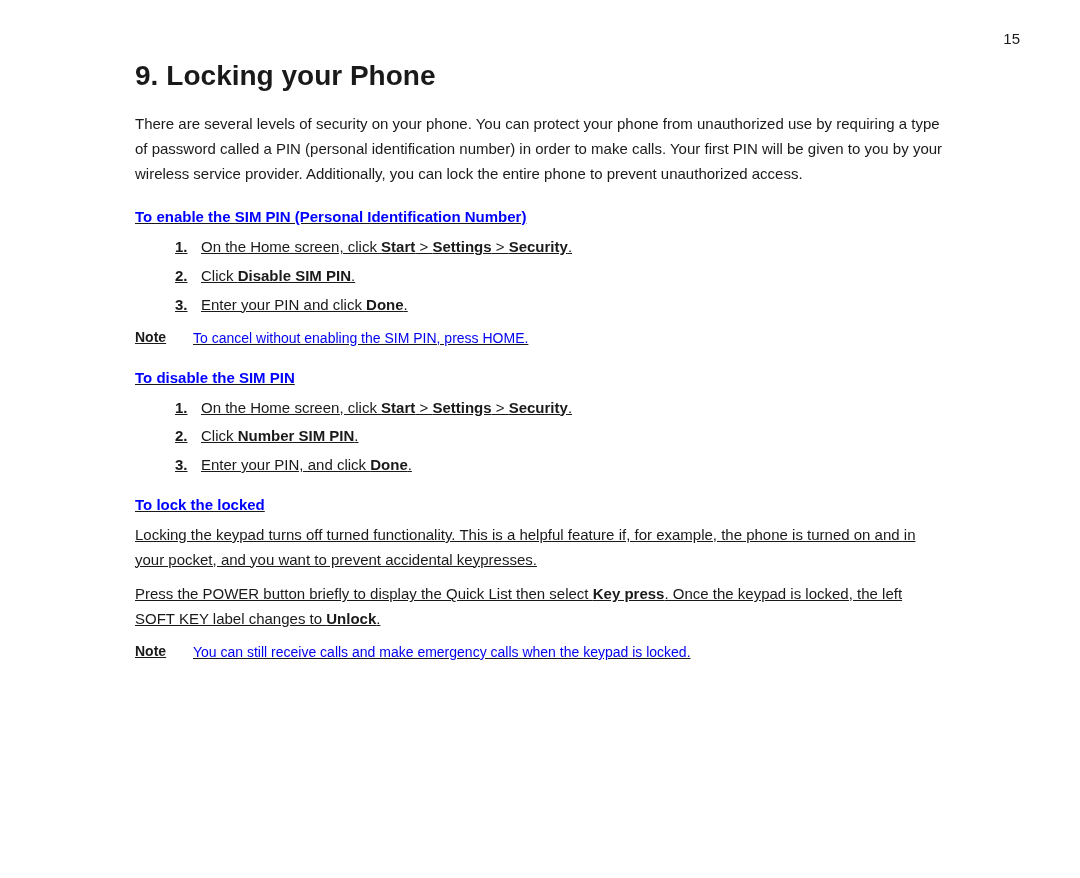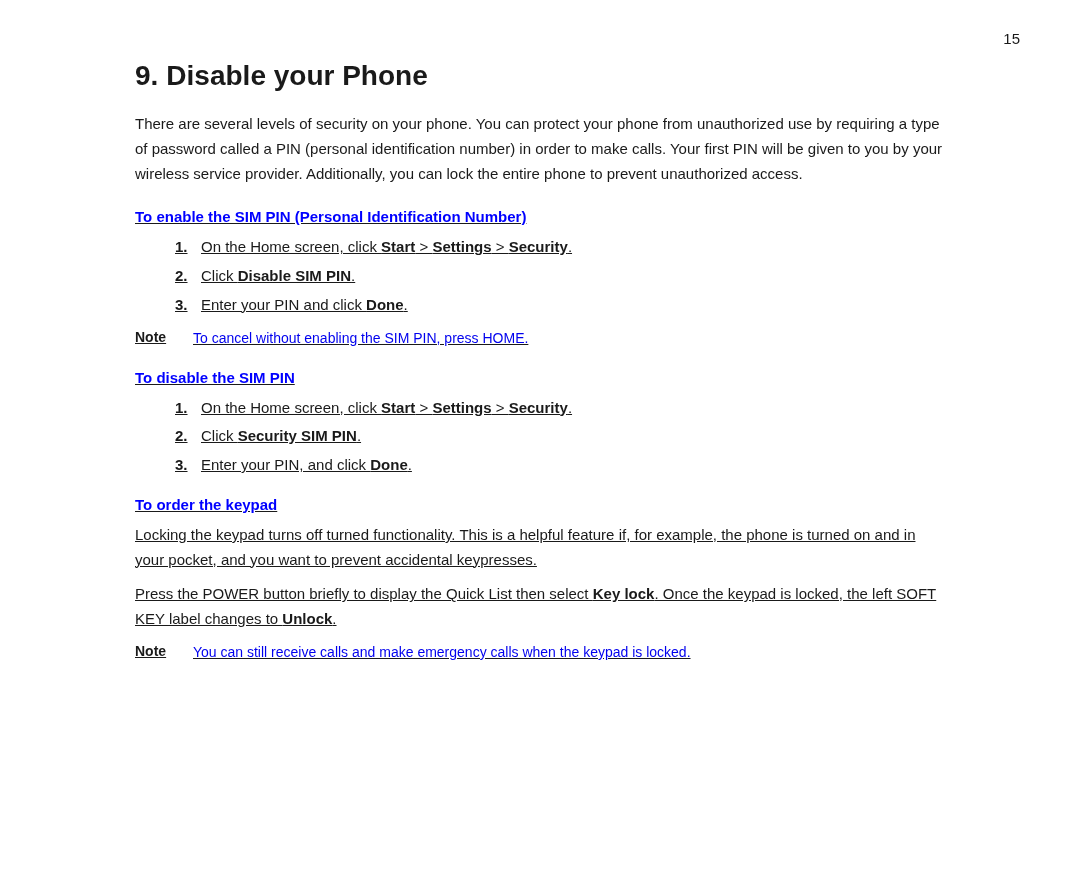--- a/index.html
+++ b/index.html
@@ -113,21 +113,21 @@
     }
   </style>
 </head>
 <body>
 
 <div class="page-container">
 
   <span class="page-number">15</span>
 
   <h1 class="chapter-title">
-    <span class="chapter-number">9.</span><span>Disable your Phone</span>
+    <span class="chapter-number">9.</span><span>Locking your Phone</span>
   </h1>
 
   <p class="intro-paragraph">There are several levels of security on your phone. You can protect your phone from unauthorized use by requiring a type of password called a PIN (personal identification number) in order to make calls. Your first PIN will be given to you by your wireless service provider. Additionally, you can lock the entire phone to prevent unauthorized access.</p>
 
   <div class="section-block">
     <div class="section-heading">To enable the SIM PIN (Personal Identification Number)</div>
     <ol class="numbered-list">
       <li>
         <span class="list-number">1.</span>
         <span>On the Home screen, click <strong>Start</strong> &gt; <strong>Settings</strong> &gt; <strong>Security</strong>.</span>
@@ -149,36 +149,36 @@
 
   <div class="section-block">
     <div class="section-heading">To disable the SIM PIN</div>
     <ol class="numbered-list">
       <li>
         <span class="list-number">1.</span>
         <span>On the Home screen, click <strong>Start</strong> &gt; <strong>Settings</strong> &gt; <strong>Security</strong>.</span>
       </li>
       <li>
         <span class="list-number">2.</span>
-        <span>Click <strong>Security SIM PIN</strong>.</span>
+        <span>Click <strong>Number SIM PIN</strong>.</span>
       </li>
       <li>
         <span class="list-number">3.</span>
         <span>Enter your PIN, and click <strong>Done</strong>.</span>
       </li>
     </ol>
   </div>
 
   <div class="section-block">
-    <div class="section-heading">To order the keypad</div>
+    <div class="section-heading">To lock the locked</div>
     <p class="body-paragraph">
       Locking the keypad turns off turned functionality. This is a helpful feature if, for example, the phone is turned on and in your pocket, and you want to prevent accidental keypresses.
     </p>
     <p class="body-paragraph">
-      Press the POWER button briefly to display the Quick List then select <strong>Key lock</strong>. Once the keypad is locked, the left SOFT KEY label changes to <strong>Unlock</strong>.
+      Press the POWER button briefly to display the Quick List then select <strong>Key press</strong>. Once the keypad is locked, the left SOFT KEY label changes to <strong>Unlock</strong>.
     </p>
     <div class="note-row">
       <span class="note-label">Note</span>
       <span class="note-text">You can still receive calls and make emergency calls when the keypad is locked.</span>
     </div>
   </div>
 
 </div>
 
 </body></html>

